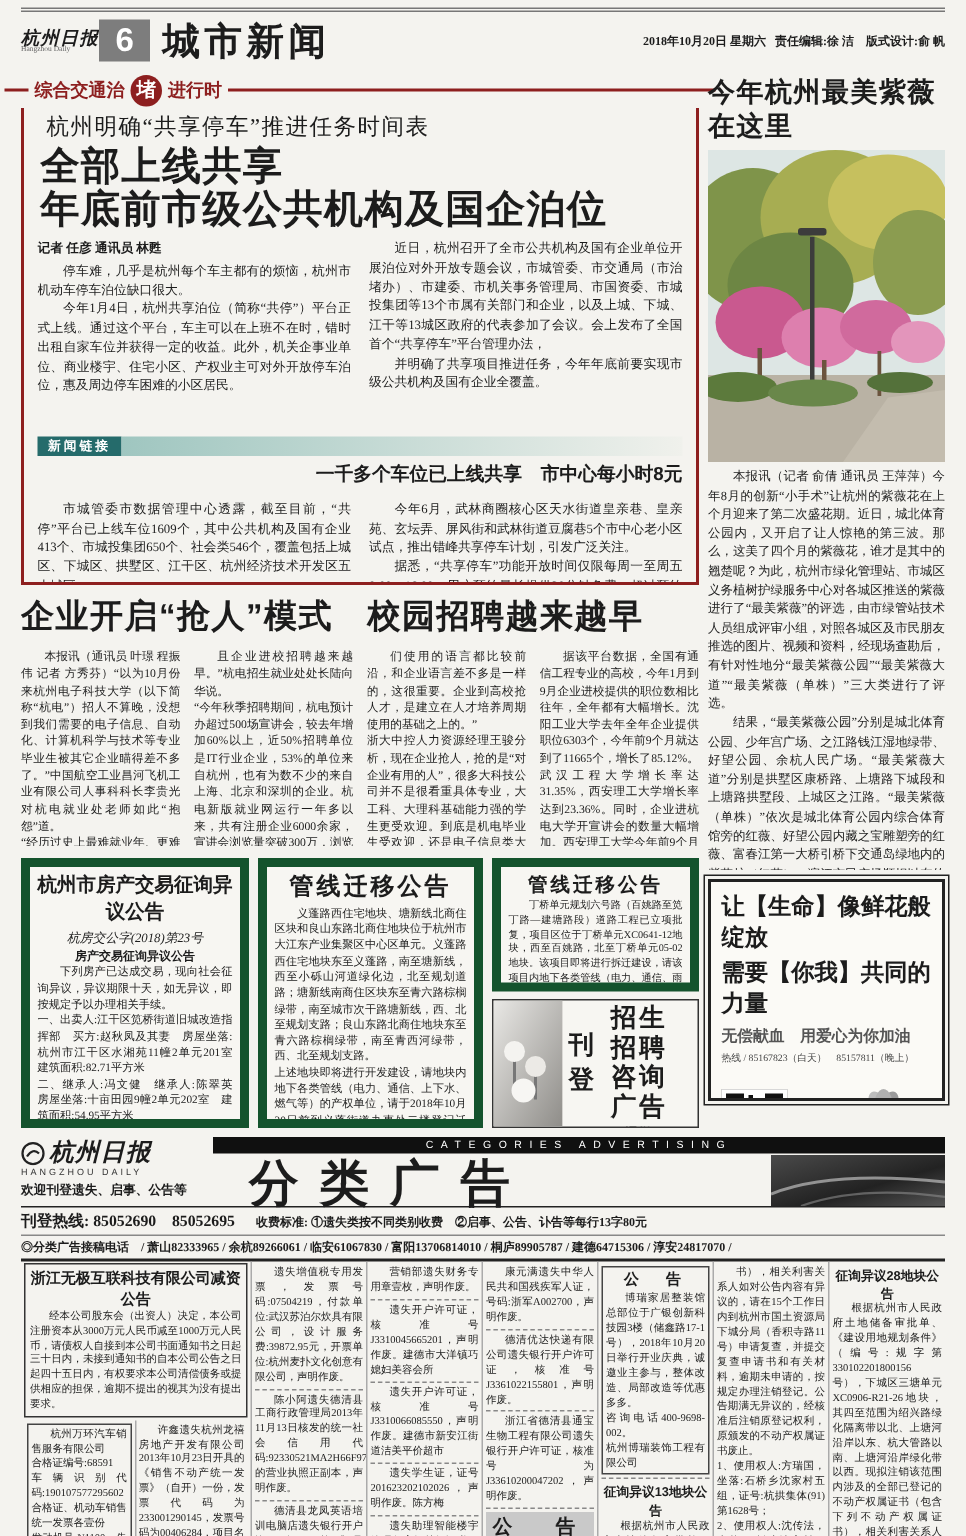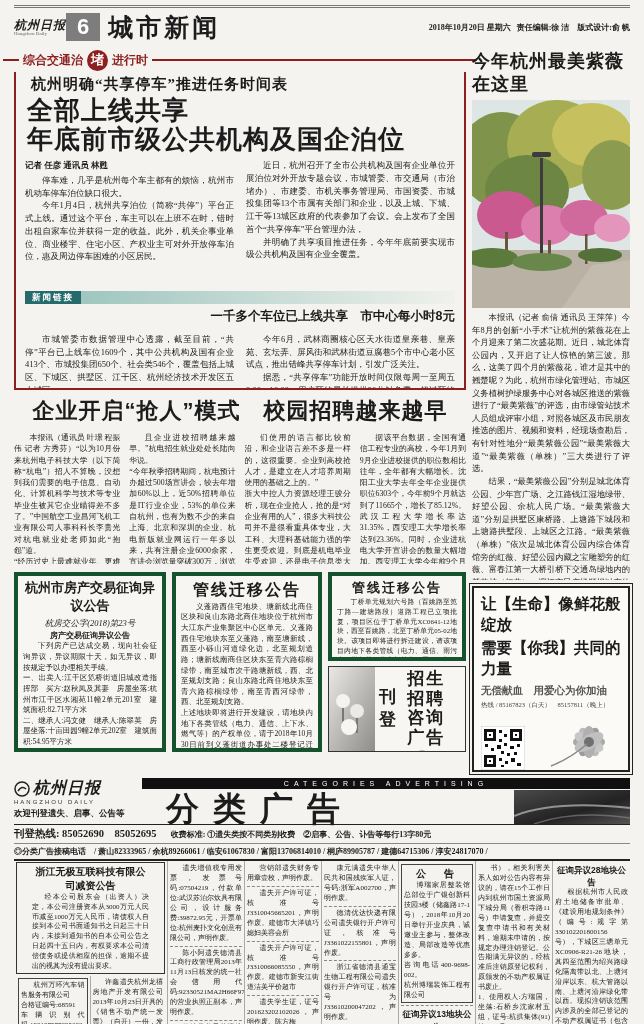--- a/index.html
+++ b/index.html
@@ -24,42 +24,42 @@
   .left-col { width:452px; flex:none; }
   .right-col { flex:1; min-width:0; }
   
   .main-article { border:2px solid #8d1f1f; border-top:none; height:318px; padding:0 9px 4px; overflow:hidden; }
   .badge-row { display:flex; align-items:center; height:24px; margin:0 -11px; }
   .badge-row .ln { height:0; border-top:2px solid #8d1f1f; }
   .badge-row .ln.s { width:16px; }
   .badge-row .ln.l { flex:1; }
   .badge-txt { color:#8d1f1f; font-family:"Liberation Sans",sans-serif; font-weight:bold; font-size:12px; margin:0 4px; }
   .badge-circle { width:21px; height:21px; border-radius:50%; background:#8d1f1f; color:#fff; font-weight:bold; font-size:13px; display:flex; align-items:center; justify-content:center; }
-  .kicker { font-size:15px; margin:3px 0 2px 6px; letter-spacing:1px;font-weight:bold; }
+  .kicker { font-size:15px; margin:3px 0 2px 6px; letter-spacing:1px; }
   .headline { font-family:"Liberation Sans",sans-serif; font-weight:900; font-size:26px; line-height:1.12; letter-spacing:1px; margin-left:2px; }
   .article-body { column-count:2; column-gap:12px; font-size:8.5px; line-height:1.5; text-align:justify; margin-top:5px; height:118px; overflow:hidden; }
   .byline { font-weight:bold; font-size:8.5px; margin-bottom:2px; }
   .para { text-indent:2em; white-space:pre-line; }
   
   .newslink { margin-top:14px; }
   .nl-strip { display:flex; height:13px; }
   .nl-label { background:#256b6b; color:#fff; font-family:"Liberation Sans",sans-serif; font-size:8.5px; font-weight:bold; padding:1px 7px; letter-spacing:2px; }
   .nl-grad { flex:1; background:linear-gradient(to right,#9fc6c0,#f0f1ec); }
   .nl-head { display:flex; align-items:flex-end; margin-top:4px;flex-direction:column; }
   .nl-head .t { font-family:"Liberation Sans",sans-serif; font-weight:bold; font-size:12.5px; }
   .leader { flex:1; border-bottom:2px dotted #555; margin:0 2px 3px 6px; }
   .nl-body { column-count:2; column-gap:12px; font-size:8.5px; line-height:1.48; text-align:justify; margin-top:3px; height:72px; overflow:hidden; }
   
   .mid-article { margin-top:6px; height:170px; overflow:hidden; }
-  .mid-title { text-align:center; font-family:"Liberation Sans",sans-serif; font-weight:900; font-size:22px; letter-spacing:1px; }
+  .mid-title { font-family:"Liberation Sans",sans-serif; font-weight:900; font-size:22px; letter-spacing:1px; }
   .mid-cols { display:flex; gap:9px; margin-top:6px; }
   .mid-col { flex:1; font-size:7.8px; line-height:1.45; text-align:justify; text-indent:2em; white-space:pre-line; height:132px; overflow:hidden; }
   
   .notice-row { display:flex; gap:6px; margin-top:6px; height:180px; }
-  .nbox { border:4px solid #14532d; background:#f7f6f2; padding:3px 5px; font-size:7.5px; line-height:1.42; text-align:justify; overflow:hidden; }
+  .nbox { border:6px solid #14532d; background:#f7f6f2; padding:3px 5px; font-size:7.5px; line-height:1.42; text-align:justify; overflow:hidden; }
   .nbox .nb-title { text-align:center; font-family:"Liberation Sans",sans-serif; font-weight:900; }
   .nbox .docno { text-align:center; font-style:italic; font-size:8.5px; margin:1px 0; }
   .nbox .nb-sub { text-align:center; font-weight:bold; font-size:8px; }
   .nbox p { text-indent:2em; }
   .nbox .sign { text-align:right; font-weight:bold; }
   .nb1 { width:152px; } .nb1 .nb-title { font-size:13px; }
   .nb2 { width:150px; } .nb2 .nb-title { font-size:16px; letter-spacing:2px; }
   .nb3wrap { flex:1; display:flex; flex-direction:column; gap:5px; }
   .nb3 { height:89px; } .nb3 .nb-title { font-size:13px; letter-spacing:2px; }
   .nb3 .body3 { font-size:6.8px; }
@@ -68,21 +68,21 @@
   .adbox-photo { width:46px; flex:none; }
   .adbox-main { flex:1; padding:2px 4px; }
   .adbox-big { display:flex; gap:6px; align-items:center; }
   .adbox-kan { font-family:"Liberation Sans",sans-serif; font-weight:900; font-size:17px; }
   .adbox-lines { font-family:"Liberation Sans",sans-serif; font-weight:900; font-size:17px; line-height:1.15; letter-spacing:2px; }
   .adbox-price { font-size:8.5px; font-weight:bold; margin-top:3px; }
   
   .r-title { font-family:"Liberation Sans",sans-serif; font-weight:900; font-size:18px; line-height:1.25; letter-spacing:1px; margin-top:2px; }
   .r-photo { width:100%; height:208px; margin-top:5px; display:block; }
   .r-body { font-size:8.3px; line-height:1.52; text-align:justify; margin-top:4px; height:268px; overflow:hidden; }
-  .psa { margin-top:6px; border:2px solid #222; outline:1px solid #222; outline-offset:2px; background:#fbfaf6; padding:6px 7px 4px; height:186px; overflow:hidden; position:relative; }
+  .psa { margin-top:6px; border:2px solid #222; outline:1px solid #222; outline-offset:2px; background:#fbfaf6; padding:6px 7px 4px; height:148px; overflow:hidden; position:relative; }
   .psa-l1 { font-family:"Liberation Sans",sans-serif; font-weight:900; font-size:15.5px; }
   .psa-l2 { font-family:"Liberation Sans",sans-serif; font-weight:900; font-size:15.5px; margin-top:2px; }
   .psa-l3 { font-weight:bold; font-size:10.5px; color:#555; margin-top:4px; }
   .psa-hot { font-size:6.5px; color:#444; margin-top:3px; }
   .psa-row { display:flex; align-items:flex-end; margin-top:4px; }
   
   .classified { margin:6px 14px 0; }
   .banner { position:relative; height:46px; }
   .banner-strip { position:absolute; left:128px; right:0; top:0; height:11px; background:#101010; color:#fff; font-family:"Liberation Sans",sans-serif; font-size:7px; letter-spacing:5px; text-align:center; line-height:11px; }
   .banner-logo { position:absolute; left:0; top:0; width:126px; }
@@ -96,21 +96,21 @@
   .hotline-row .hot { font-size:10.5px; }
   .hotline-row .fee { font-size:8px; margin-left:14px; }
   .phones-row { border-top:1px solid #888; border-bottom:2px solid #222; font-size:8px; font-weight:bold; padding:2px 0; }
   .ads-grid { display:flex; height:212px; overflow:hidden; border-bottom:1px solid #999; }
   .adcol { width:77px; flex:none; border-right:1px solid #aaa; padding:1px 2px; overflow:hidden; }
   .adcol:last-child { border-right:none; }
   .adcol-wide { width:154px; flex:none; border-right:1px solid #aaa; padding:1px 2px; overflow:hidden; }
   .adcol-sub { display:flex; }
   .adcol-sub > div { width:50%; padding:0 2px; overflow:hidden; }
   .adcol-sub > div:first-child { border-right:1px solid #aaa; }
-  .hdr-ad { border:1px solid #333; padding:2px 15px; margin-bottom:2px; }
+  .hdr-ad { border:1px solid #333; padding:2px 3px; margin-bottom:2px; }
   .hdr-ad .t { text-align:center; font-family:"Liberation Sans",sans-serif; font-weight:bold; font-size:10px; }
   .hdr-ad .b { font-size:7px; line-height:1.4; text-align:justify; text-indent:1.8em; }
   .ad { font-size:7px; line-height:1.42; text-align:justify; padding:2px 0; border-top:1px dashed #888; }
   .ad:first-child { border-top:none; }
   .ad.box { border:1.5px solid #444; padding:2px; margin:2px 0; }
   .ad-h { font-family:"Liberation Sans",sans-serif; font-weight:bold; text-align:center; font-size:8.5px; }
   .ad-h.bigGray { font-size:13px; letter-spacing:8px; background:#c9c9c9; padding:1px 0; margin-bottom:1px; }
   .ad-h.md { font-size:10px; letter-spacing:4px; }
   .ad-t { text-indent:1.8em; white-space:pre-line; }
 </style>

